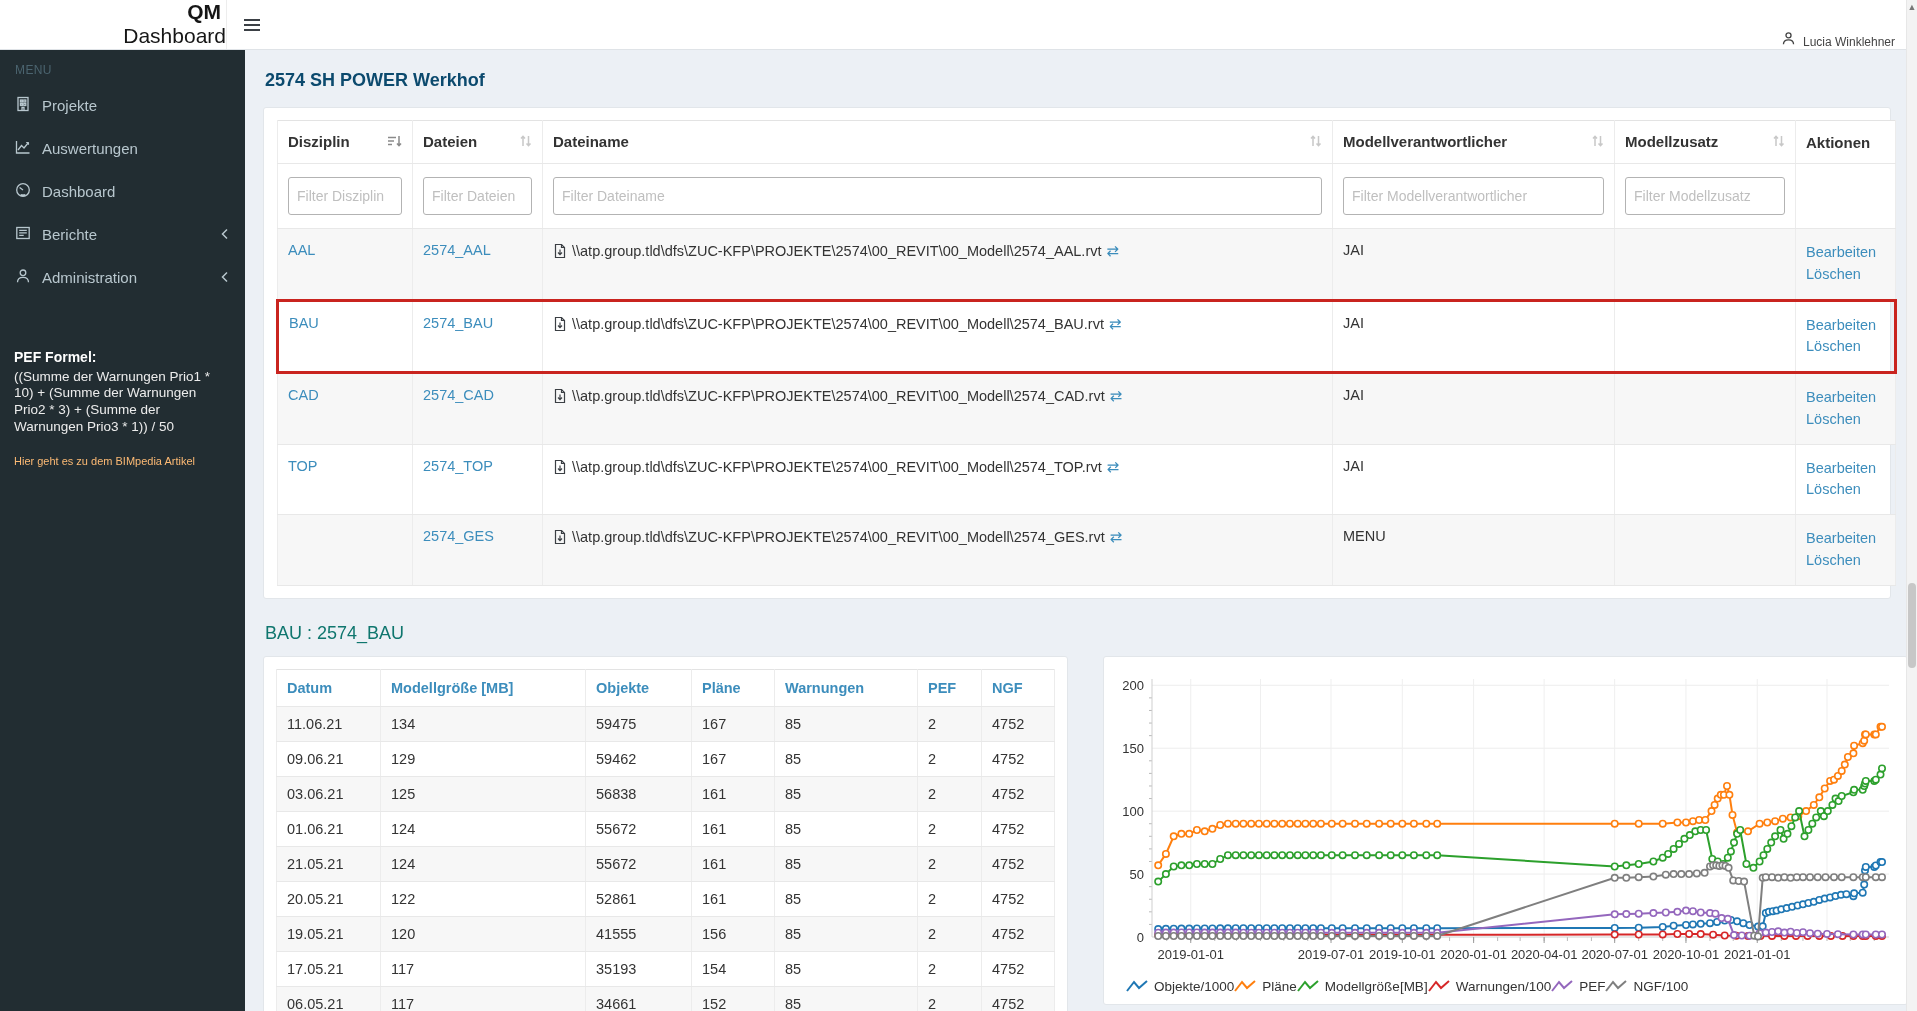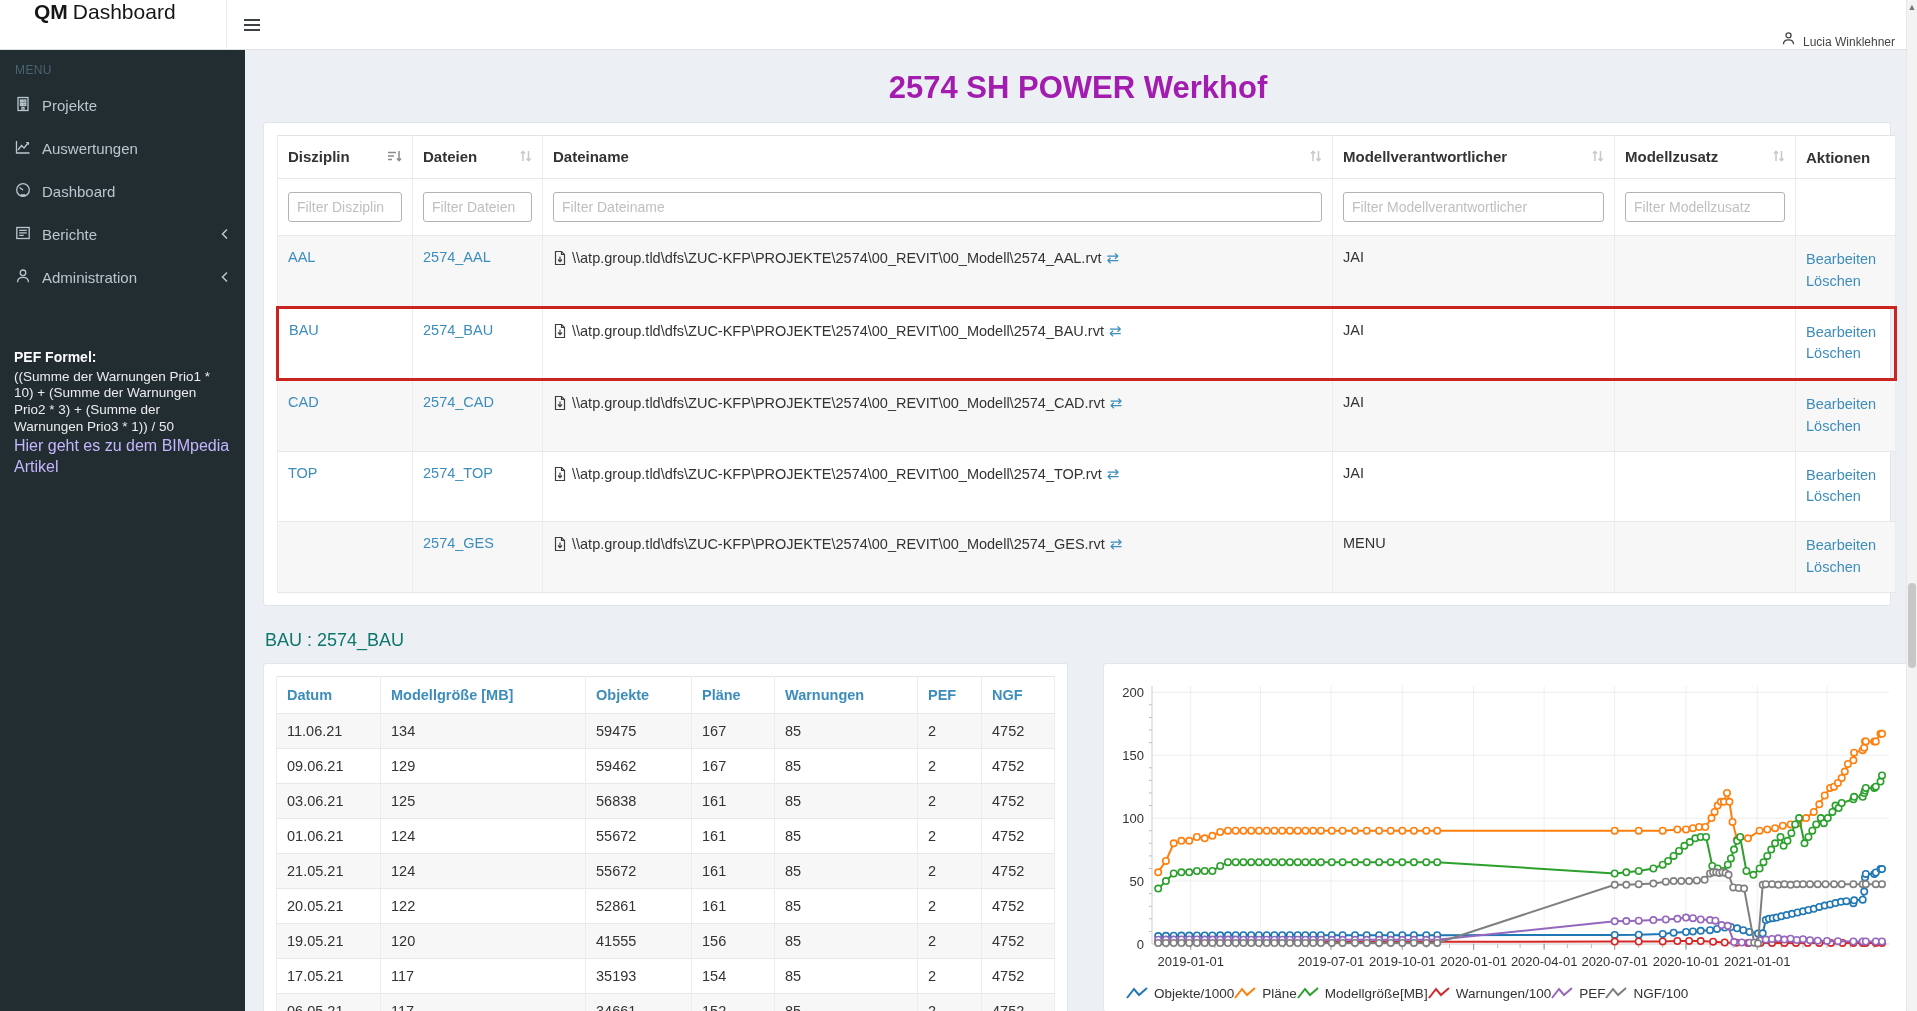--- a/index.html
+++ b/index.html
@@ -1,51 +1,51 @@
 <!DOCTYPE html>
 <html><head>
 <meta charset="utf-8">
 <style>
   * { margin:0; padding:0; box-sizing:border-box; }
   html,body { width:1917px; height:1011px; overflow:hidden;
     font-family:"Liberation Sans", sans-serif; background:#ecf0f5; color:#333; }
 
   
   .topbar { height:50px; background:#fff; border-bottom:1px solid #dfe3e7; display:flex; align-items:stretch; }
-  .brand { width:227px; flex-shrink:0; display:flex; align-items:flex-start; padding-left:34px;
-           font-size:21px; color:#161616; border-right:1px solid #ededed; }
+  .brand { width:227px; flex-shrink:0; display:flex; align-items:flex-end; padding-left:34px;
+           font-size:21px; color:#161616; border-right:1px solid #ededed;flex-direction:column; }
   .brand b { margin-right:5px; }
   .hamburger { width:50px; display:flex; flex-direction:column; justify-content:center; align-items:center; gap:3px; cursor:pointer; }
   .hamburger span { display:block; width:16px; height:2px; background:#3b4045; }
   .top-right { margin-left:auto; display:flex; align-items:flex-end; gap:7px; padding:0 22px; font-size:12px; color:#444; cursor:pointer; }
 
   
   .app { display:flex; height:961px; }
   .sidebar { width:245px; flex-shrink:0; background:#222d32; }
   .menu-label { color:#4b646f; font-size:12px; padding:13px 15px 7px; letter-spacing:.4px; }
   .side-item { display:flex; align-items:center; gap:11px; padding:12px 15px; color:#b8c7ce; font-size:15px; cursor:pointer; }
   .side-item .chev { margin-left:auto; }
   .pef { color:#ececec; font-size:13.5px; line-height:1.25; padding:0 14px; margin-top:50px; }
   .pef .pef-title { color:#fff; font-weight:bold; font-size:14px; display:block; margin-bottom:2px; }
-  .bimpedia { color:#c4b5fd; font-size:16px; line-height:1.3; padding:0 14px; cursor:pointer; display:block; }
+  .bimpedia { color:#fdba74; font-size:11px; line-height:1.3; padding:0 14px; margin-top:18px; cursor:pointer; display:block; }
 
   .content { flex:1; background:#ecf0f5; padding:16px 26px 0 18px; overflow:hidden; }
-  .page-title { font-size:31px; font-weight:600; color:#a21caf; margin:4px 0 16px 2px;text-align:center; }
+  .page-title { font-size:18px; font-weight:600; color:#0c4a6e; margin:4px 0 16px 2px; }
 
   
   .box { background:#fff; border:1px solid #e2e6ea; border-radius:3px; }
   .box.files { padding:12px; margin-bottom:24px; }
   table { border-collapse:collapse; width:100%; font-size:14.5px; color:#333; table-layout:fixed; }
   .grid { border:1px solid #e3e3e3; }
   .grid th, .grid td { border-left:1px solid #ececec; border-right:1px solid #ececec;
                        border-bottom:1px solid #e8e8e8; text-align:left; overflow:hidden; white-space:nowrap; }
   .files-table th { padding:12px 10px; font-size:15px; background:#fff; cursor:pointer;margin-top:25px; }
   th .sort { float:right; margin-top:1px; }
   .filter-cell { padding:8px; background:#fff; }
-  .filter-cell input { width:100%; height:30px; border:1px solid #b3b3b3; border-radius:3px;
+  .filter-cell input { width:100%; height:38px; border:1px solid #b3b3b3; border-radius:3px;
                        padding:0 8px; font-size:14px; color:#333; font-family:inherit; }
   .filter-cell input::placeholder { color:#bfbfbf; }
   .files-table td { padding:13px 10px; vertical-align:top; }
   .files-table tbody tr:nth-child(odd) { background:#f7f7f7; }
   tr.hl td { border-top:3px solid #c9241f; border-bottom:3px solid #c9241f; }
   tr.hl td:first-child { border-left:3px solid #c9241f; }
   tr.hl td:last-child  { border-right:3px solid #c9241f; }
   a.lnk { color:#3c8dbc; text-decoration:none; cursor:pointer; }
   .path-cell svg { vertical-align:-3px; margin-right:5px; }
   .swap { color:#3c8dbc; margin-left:5px; font-size:15px; }

